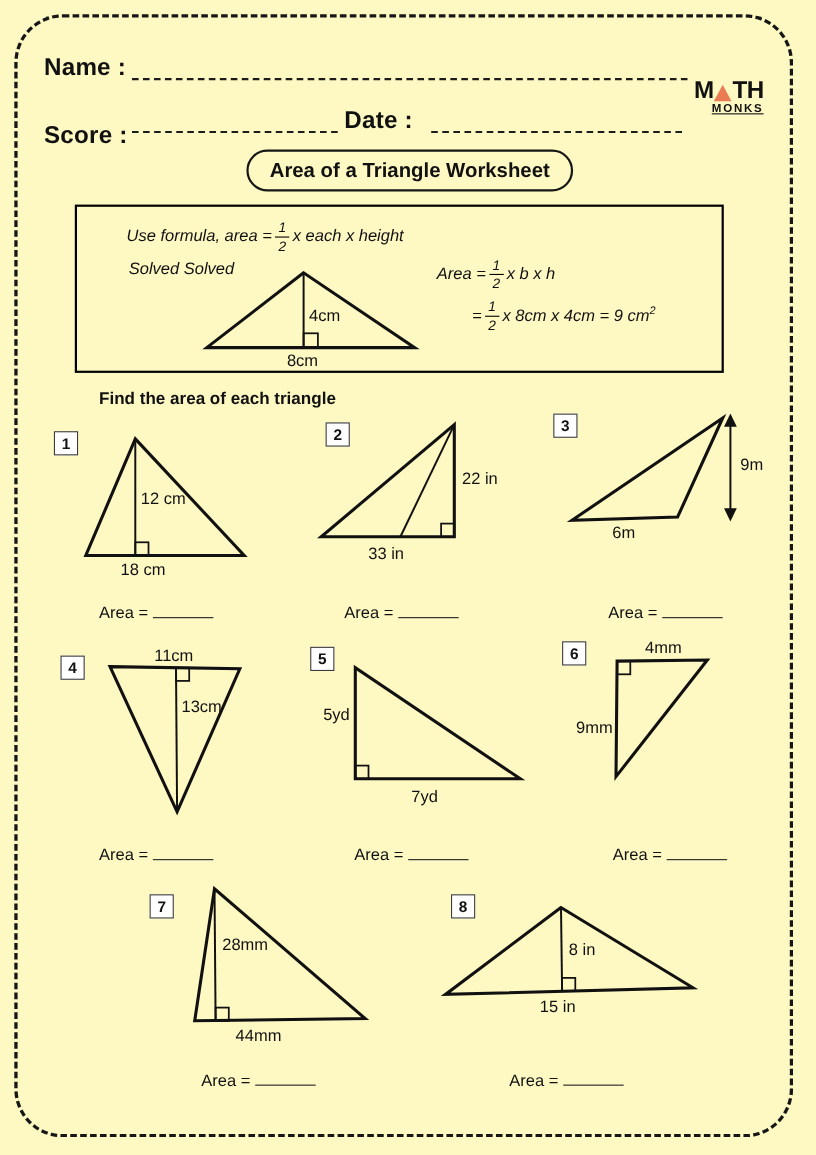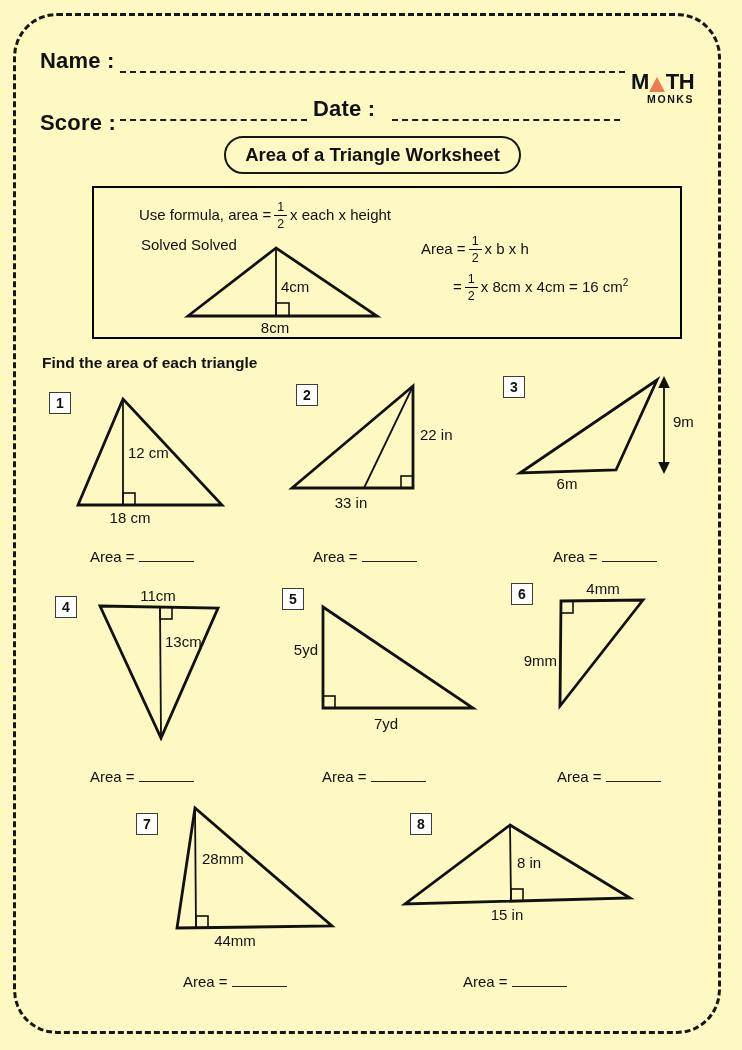--- a/index.html
+++ b/index.html
@@ -9,45 +9,45 @@
   .page-border{position:absolute;left:13px;top:13px;width:708px;height:1021px;
                border:3.5px dashed #161616;border-radius:44px;box-sizing:border-box;}
   
   .hdr-label{font-size:22px;font-weight:600;letter-spacing:.2px;}
   .dash-line{border-bottom:2.6px dashed #1c1c1c;height:0;}
   
   .logo{display:flex;flex-direction:column;align-items:flex-end;line-height:1;}
   .logo-top{display:flex;align-items:flex-end;font-weight:700;font-size:22px;letter-spacing:-.5px;}
   .logo-tri{width:0;height:0;border-left:8.5px solid transparent;border-right:8.5px solid transparent;
             border-bottom:15px solid #E97C53;margin:0 .5px 1px .5px;}
-  .logo-monks{font-weight:700;font-size:10.5px;letter-spacing:1.6px;margin-top:1px;}
+  .logo-monks{font-weight:700;font-size:10.5px;letter-spacing:1.6px;margin-top:1px;text-decoration:underline;}
   
   .title-pill{left:224px;top:136px;width:297px;height:38px;border:2.6px solid #161616;
               border-radius:20px;display:flex;align-items:center;justify-content:center;
               font-size:18.5px;font-weight:700;box-sizing:border-box;}
   
-  .example-box{left:92px;top:186px;width:590px;height:153px;border:2.2px solid #000;box-sizing:border-box;}
+  .example-box{left:68px;top:186px;width:590px;height:153px;border:2.2px solid #000;box-sizing:border-box;font-style:italic;}
   .ex-text{font-size:15px;}
   .frac{display:inline-block;text-align:center;line-height:1;vertical-align:-8px;margin:0 3px;}
   .frac .num{display:block;font-size:12.5px;border-bottom:1.4px solid #000;padding:0 3px 1.5px;}
   .frac .den{display:block;font-size:12.5px;padding-top:1.5px;}
   sup{font-size:10px;}
   
   .numbox{position:absolute;width:22px;height:22px;border:1.7px solid #3c3c3c;
           display:flex;align-items:center;justify-content:center;
           font-size:14px;font-weight:700;box-sizing:border-box;z-index:2;background:#fff;}
   .area-line{position:absolute;font-size:15px;}
   .blank{display:inline-block;width:55px;border-bottom:1.8px solid #222;height:13px;margin-left:4px;}
   svg{position:absolute;overflow:visible;z-index:1;}
   .edge{stroke:#111;stroke-width:2.8;fill:none;stroke-linejoin:miter;stroke-miterlimit:10;}
   .aux{stroke:#111;stroke-width:1.8;fill:none;}
   .ra{stroke:#111;stroke-width:1.6;fill:none;}
   .ah{fill:#111;stroke:none;}
   svg text{font-size:15px;fill:#111;font-family:"Liberation Sans",sans-serif;}
-  .instruction{font-size:15.5px;font-weight:600;}
+  .instruction{font-size:15.5px;font-weight:600;margin-left:48px;}
 </style>
 </head>
 <body>
 
 <div class="sheet">
   <div class="page-border"></div>
 
   <div class="abs hdr-label" style="left:40px;top:48px;">Name :</div>
   <div class="abs dash-line" style="left:120px;top:71px;width:505px;"></div>
 
@@ -72,21 +72,21 @@
   <div class="abs example-box">
     <div class="abs ex-text" style="left:45px;top:13px;">
       <span>Use formula, area =</span><span class="frac"><span class="num">1</span><span class="den">2</span></span><span>x each x height</span>
     </div>
     <div class="abs ex-text" style="left:47px;top:48px;">Solved Solved</div>
 
     <div class="abs ex-text" style="left:327px;top:47px;">
       <span>Area =</span><span class="frac"><span class="num">1</span><span class="den">2</span></span><span>x b x h</span>
     </div>
     <div class="abs ex-text" style="left:359px;top:85px;">
-      <span>=</span><span class="frac"><span class="num">1</span><span class="den">2</span></span><span>x 8cm x 4cm = 16 cm</span><sup>2</sup>
+      <span>=</span><span class="frac"><span class="num">1</span><span class="den">2</span></span><span>x 8cm x 4cm = 9 cm</span><sup>2</sup>
     </div>
   </div>
 
   <svg style="left:180px;top:240px;" width="210" height="100">
     <polygon class="edge" points="96,8 8,76 197,76"></polygon>
     <line class="aux" x1="96" y1="8" x2="96" y2="76"></line>
     <rect class="ra" x="96" y="63" width="13" height="13"></rect>
     <text x="101" y="52">4cm</text>
     <text x="95" y="93" text-anchor="middle">8cm</text>
   </svg>

